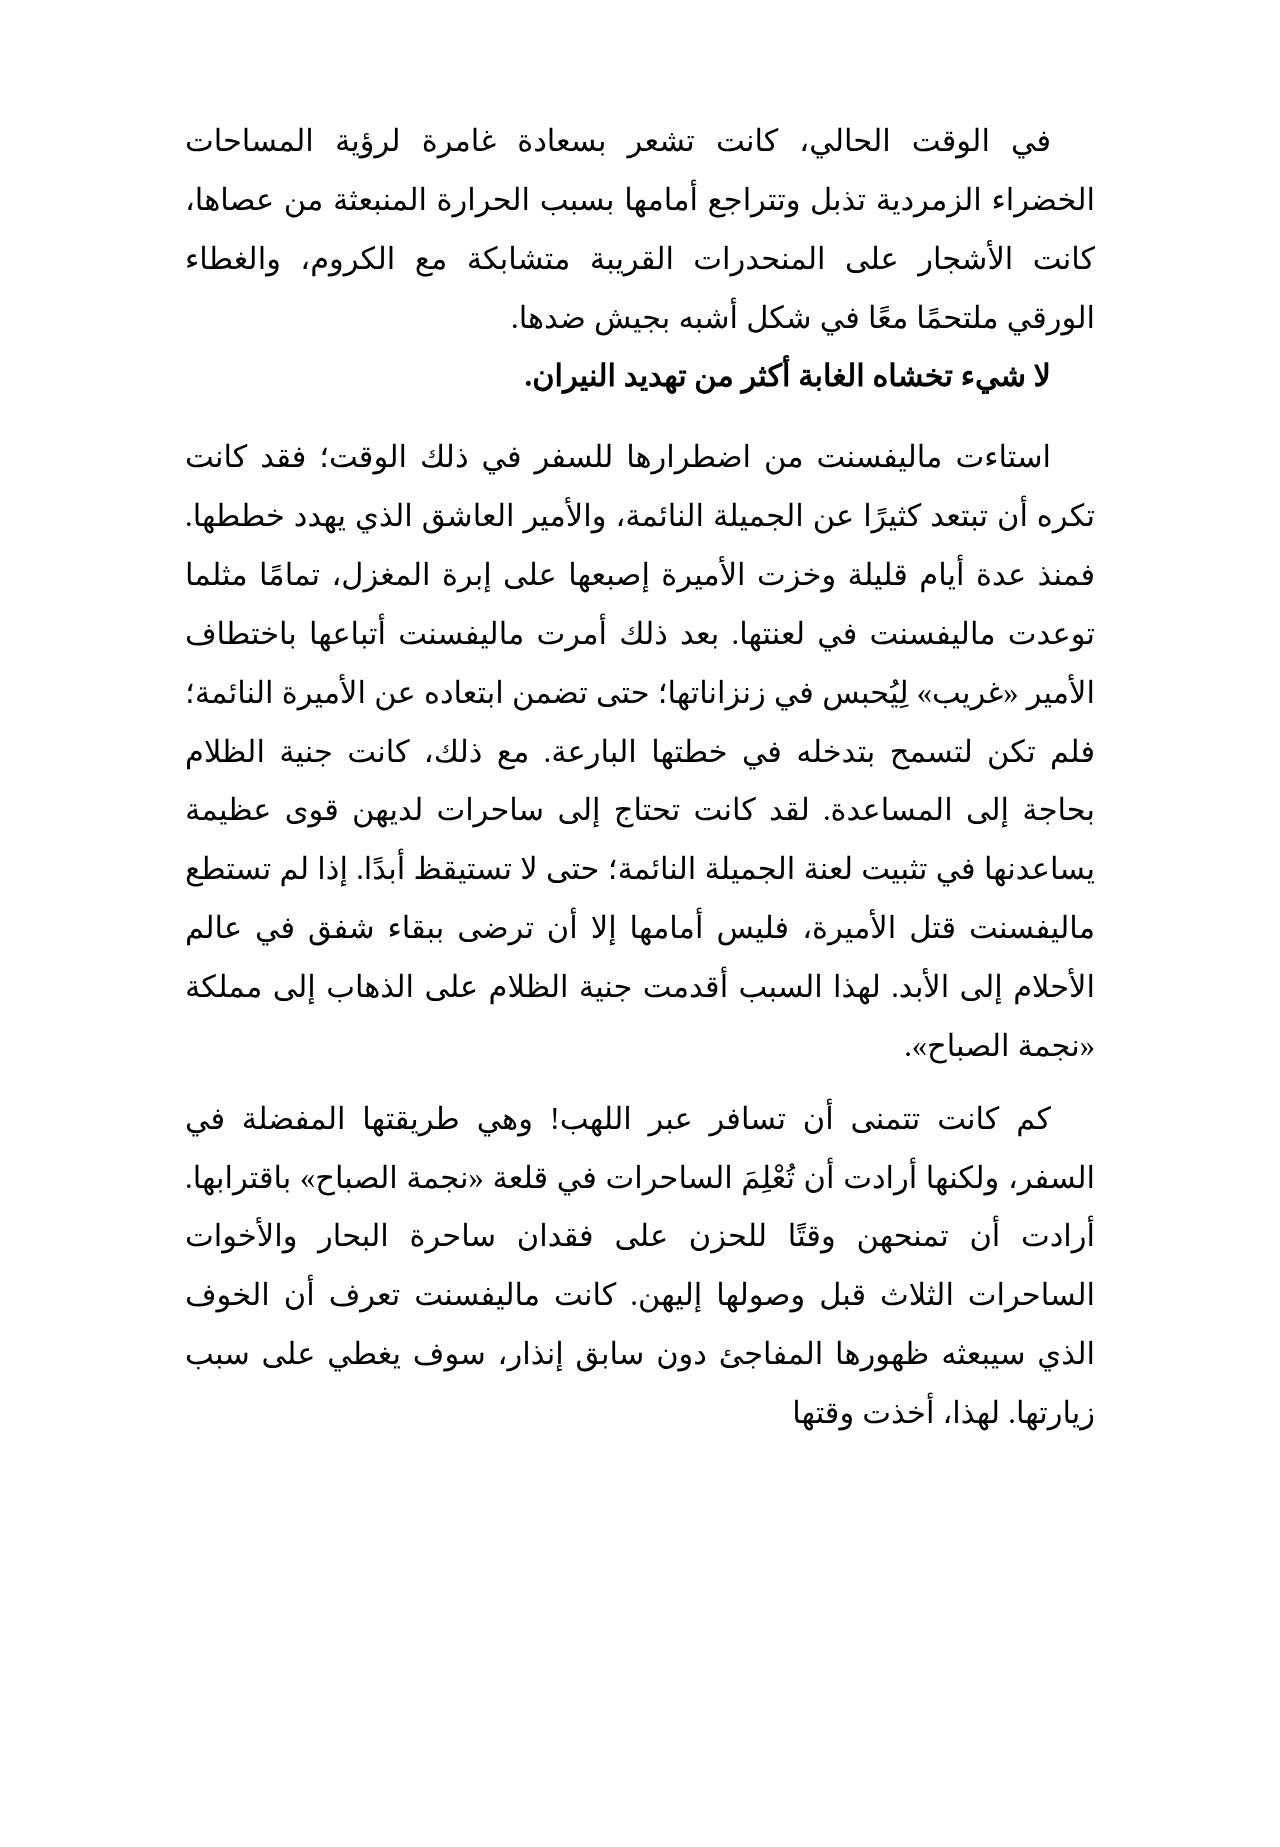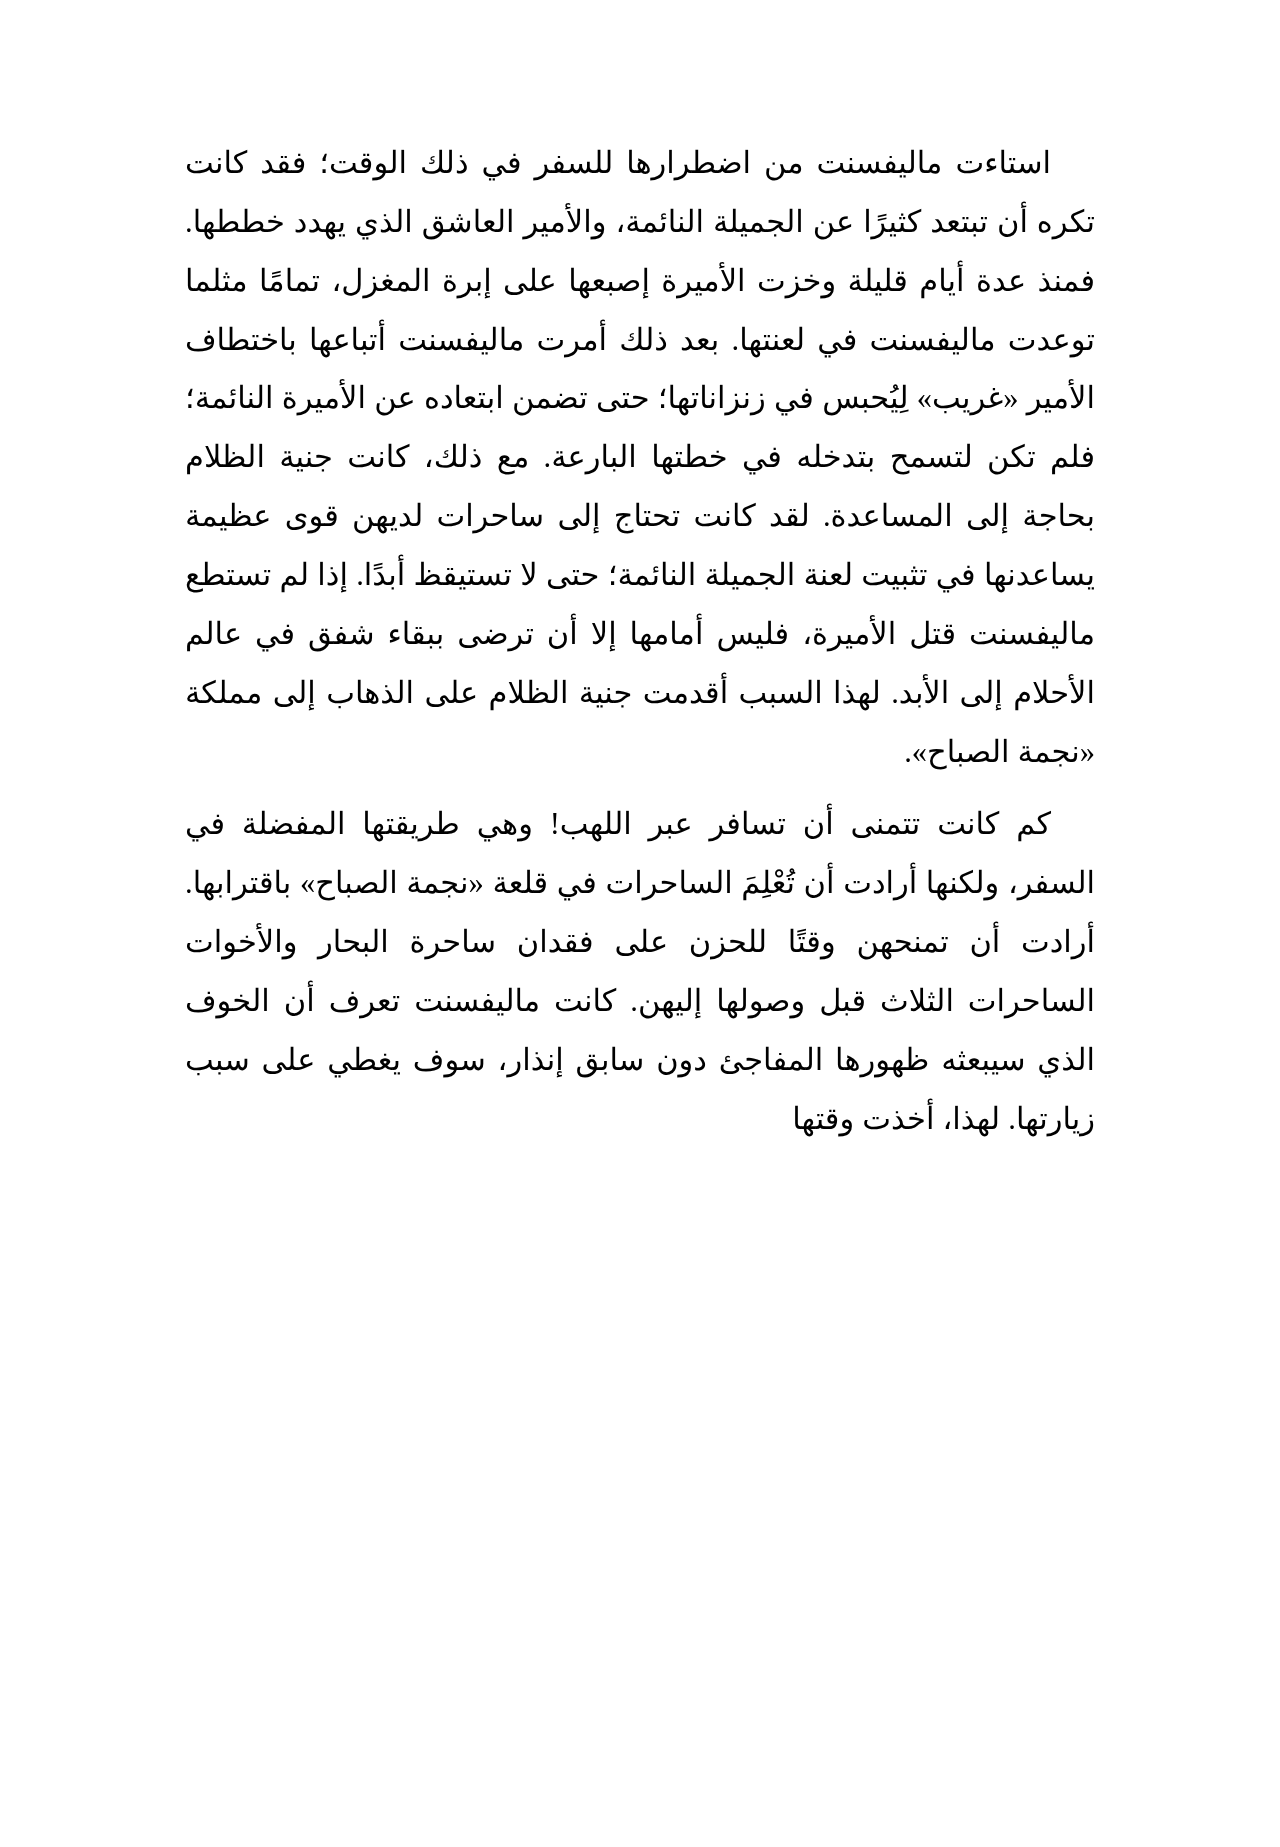--- a/index.html
+++ b/index.html
@@ -58,21 +58,23 @@
 
   .spacer-sm { height: 14px; }
   .spacer-md { height: 22px; }
 </style>
 </head>
 <body>
 
 <div class="page">
   <div class="doc-body">
 
+    <p class="para">في الوقت الحالي، كانت تشعر بسعادة غامرة لرؤية المساحات الخضراء الزمردية تذبل وتتراجع أمامها بسبب الحرارة المنبعثة من عصاها، كانت الأشجار على المنحدرات القريبة متشابكة مع الكروم، والغطاء الورقي ملتحمًا معًا في شكل أشبه بجيش ضدها.</p>
 
+    <p class="emphasis">لا شيء تخشاه الغابة أكثر من تهديد النيران.</p>
 
 
     <div class="spacer-md"></div>
 
     <p class="para">استاءت ماليفسنت من اضطرارها للسفر في ذلك الوقت؛ فقد كانت تكره أن تبتعد كثيرًا عن الجميلة النائمة، والأمير العاشق الذي يهدد خططها. فمنذ عدة أيام قليلة وخزت الأميرة إصبعها على إبرة المغزل، تمامًا مثلما توعدت ماليفسنت في لعنتها. بعد ذلك أمرت ماليفسنت أتباعها باختطاف الأمير «غريب» لِيُحبس في زنزاناتها؛ حتى تضمن ابتعاده عن الأميرة النائمة؛ فلم تكن لتسمح بتدخله في خطتها البارعة. مع ذلك، كانت جنية الظلام بحاجة إلى المساعدة. لقد كانت تحتاج إلى ساحرات لديهن قوى عظيمة يساعدنها في تثبيت لعنة الجميلة النائمة؛ حتى لا تستيقظ أبدًا. إذا لم تستطع ماليفسنت قتل الأميرة، فليس أمامها إلا أن ترضى ببقاء شفق في عالم الأحلام إلى الأبد. لهذا السبب أقدمت جنية الظلام على الذهاب إلى مملكة «نجمة الصباح».</p>
 
     <div class="spacer-sm"></div>
 
     <p class="para">كم كانت تتمنى أن تسافر عبر اللهب! وهي طريقتها المفضلة في السفر، ولكنها أرادت أن تُعْلِمَ الساحرات في قلعة «نجمة الصباح» باقترابها. أرادت أن تمنحهن وقتًا للحزن على فقدان ساحرة البحار والأخوات الساحرات الثلاث قبل وصولها إليهن. كانت ماليفسنت تعرف أن الخوف الذي سيبعثه ظهورها المفاجئ دون سابق إنذار، سوف يغطي على سبب زيارتها. لهذا، أخذت وقتها</p>
 

